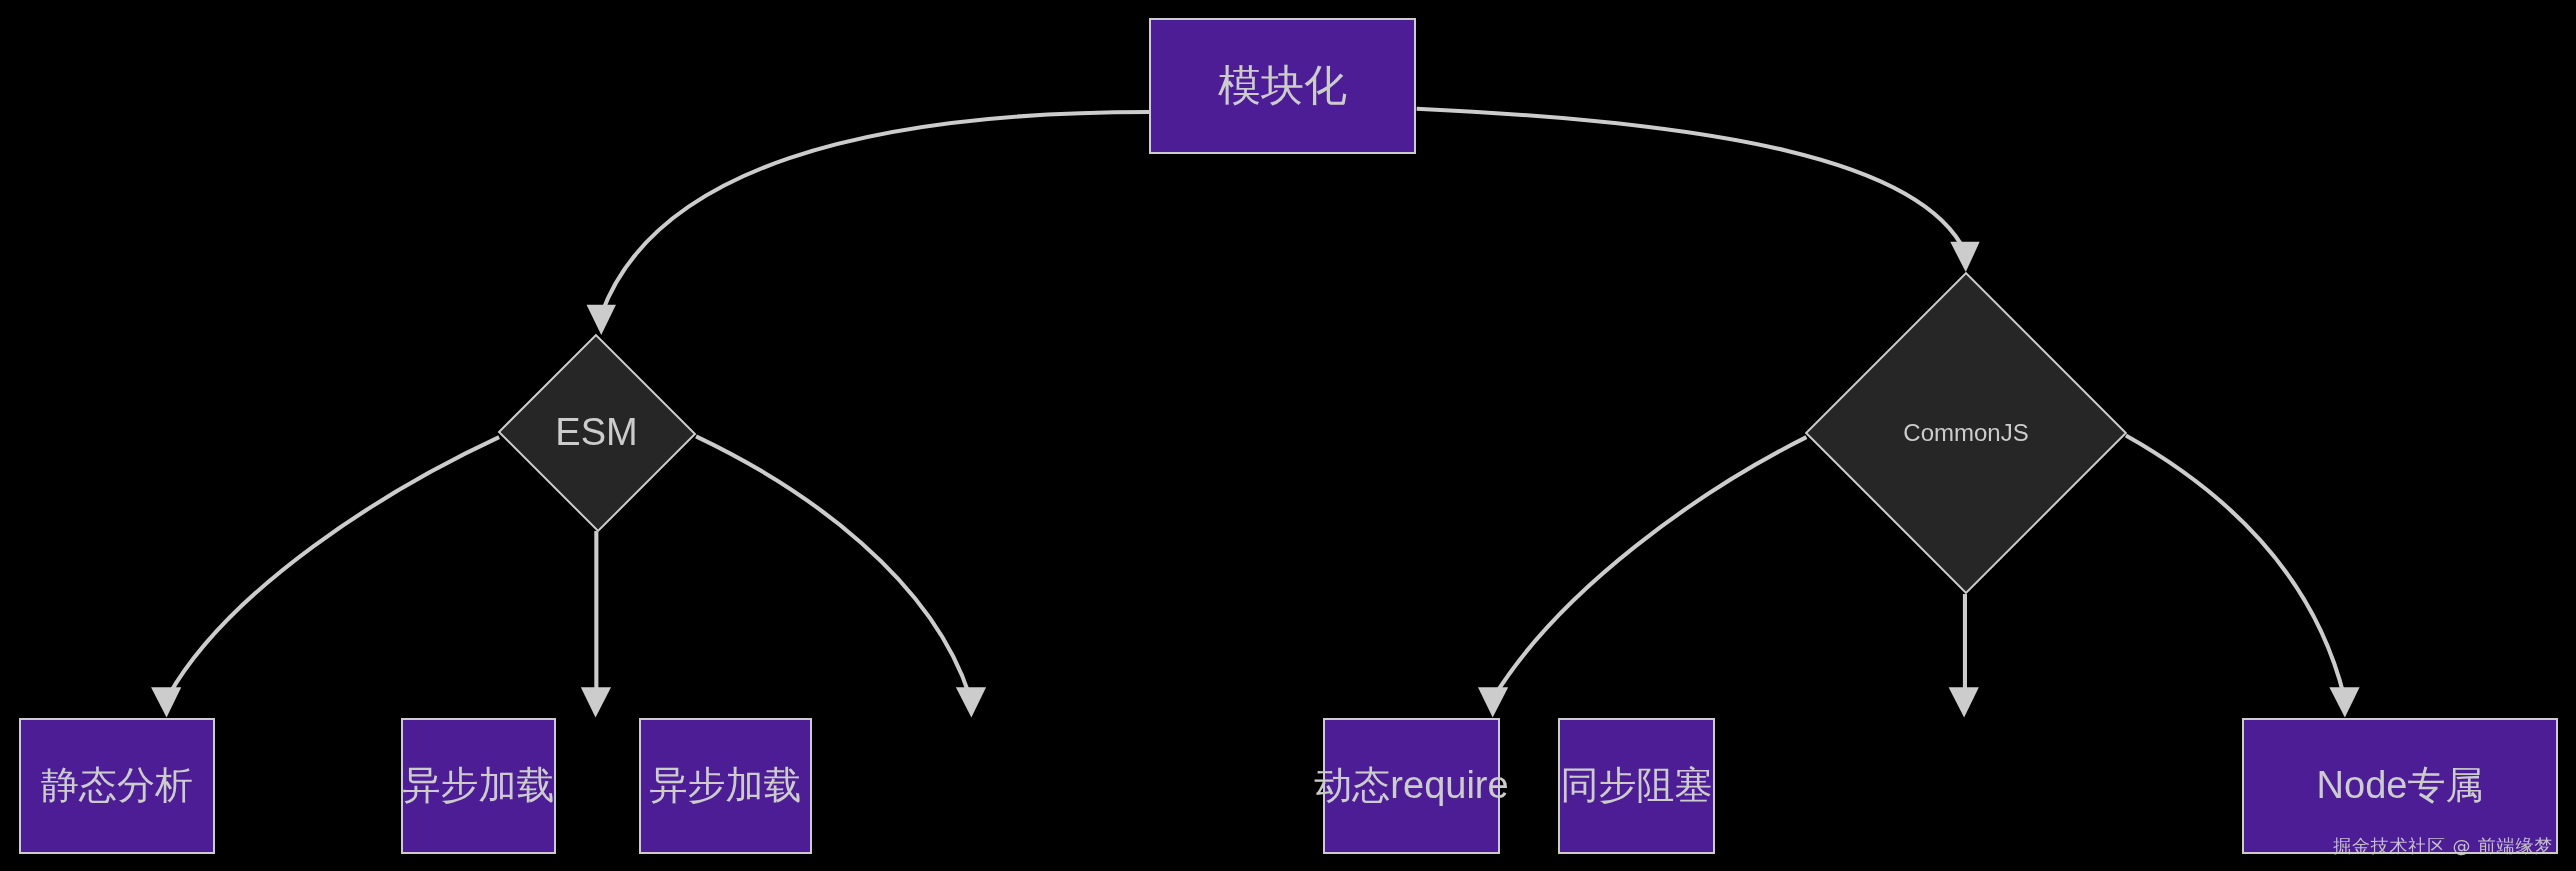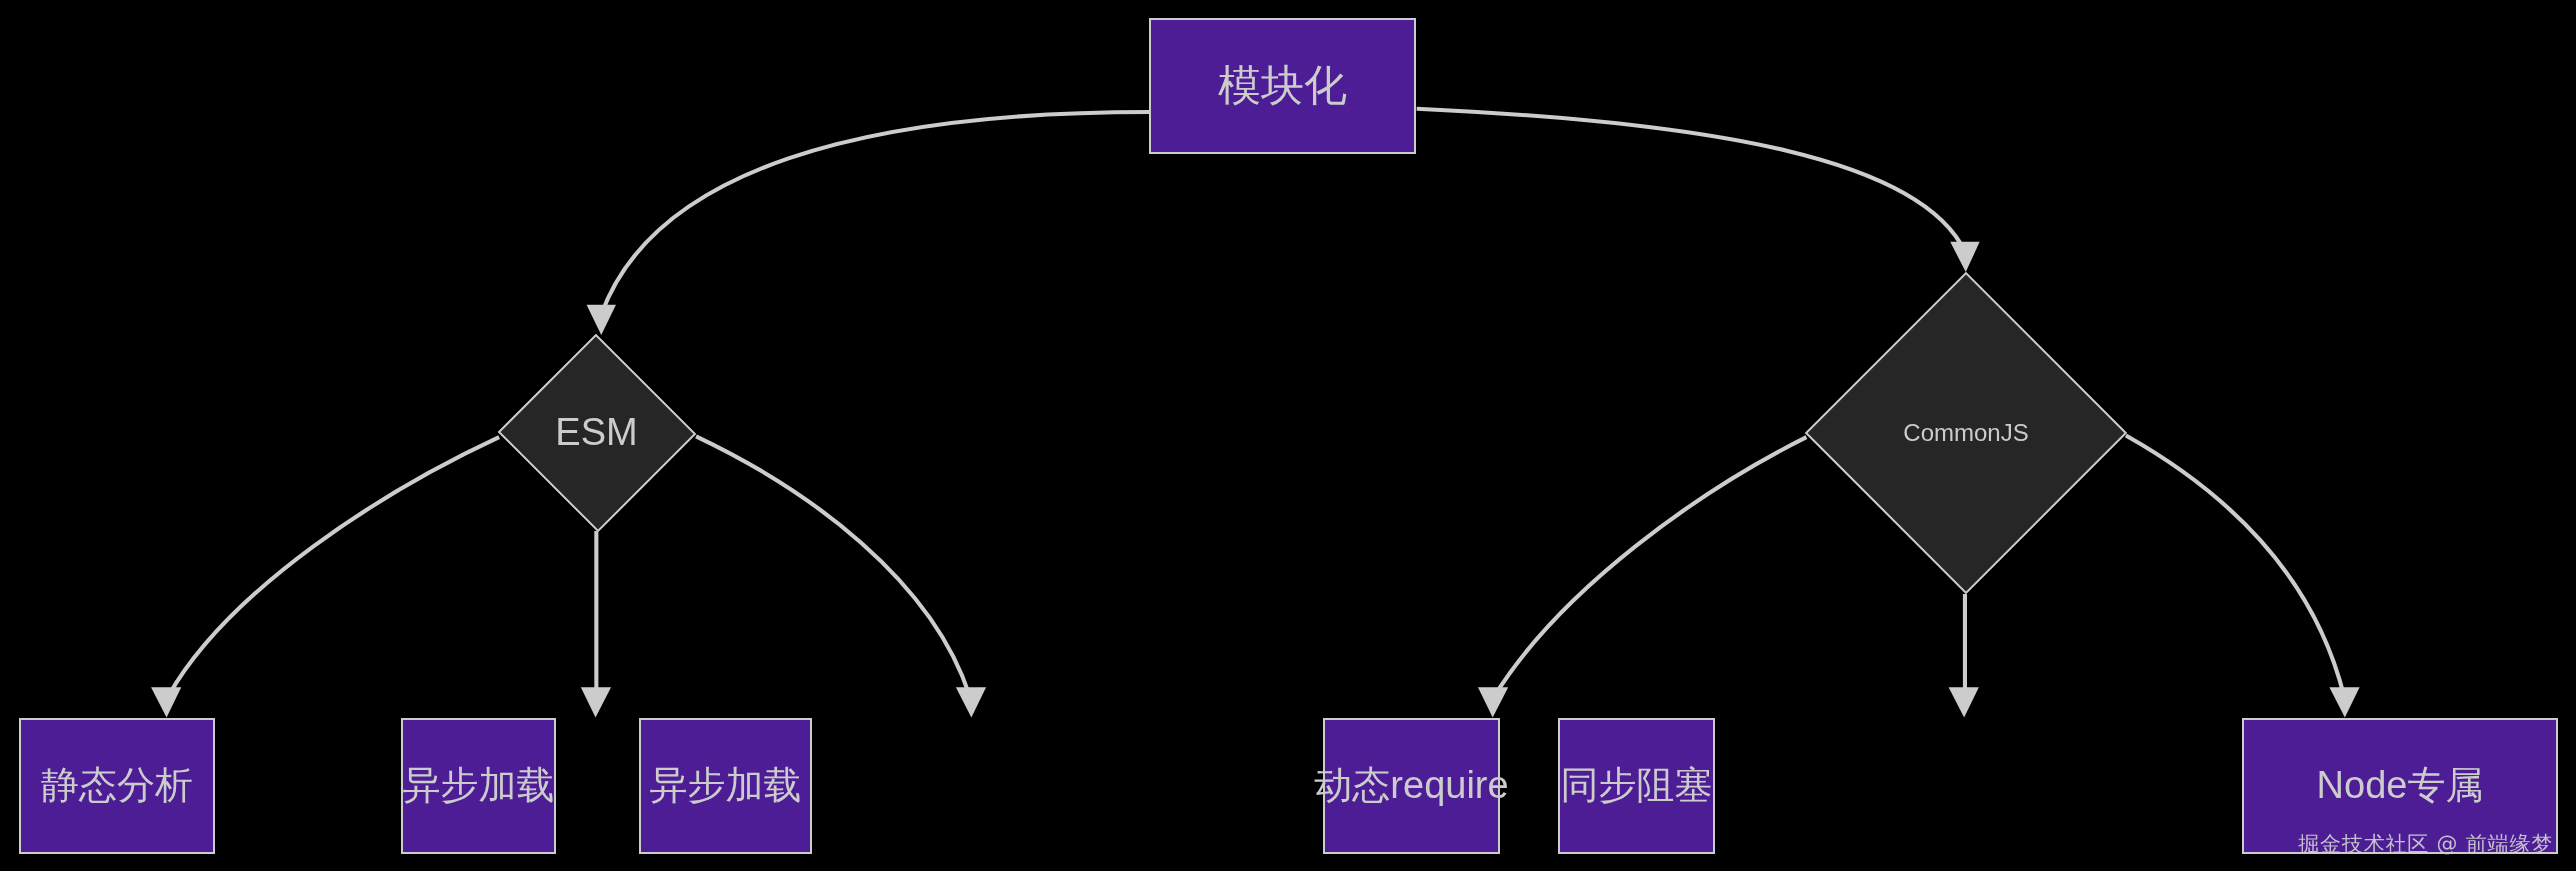--- a/index.html
+++ b/index.html
@@ -119,21 +119,21 @@
   #node-leaf-2 { left: 639px;  width: 173px; }
   #node-leaf-3 { left: 1323px; width: 177px; }
   #node-leaf-4 { left: 1558px; width: 157px; font-family: Liberation Serif, serif; }
   #node-leaf-5 { left: 2242px; width: 316px; }
 
   #watermark {
     position: absolute;
     right: 23px;
     bottom: 13px;
     color: #cfcfcf;
-    font-size: 21px;
+    font-size: 18px;
     letter-spacing: 0.8px;
     opacity: 0.92;
     white-space: nowrap;
     font-family: "DejaVu Sans", "Liberation Sans", sans-serif;
   }
 </style>
 </head>
 <body>
 
 <div id="stage">

